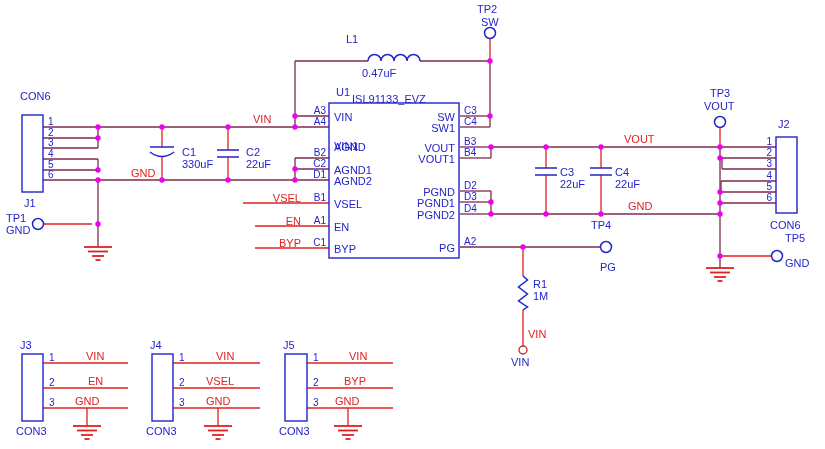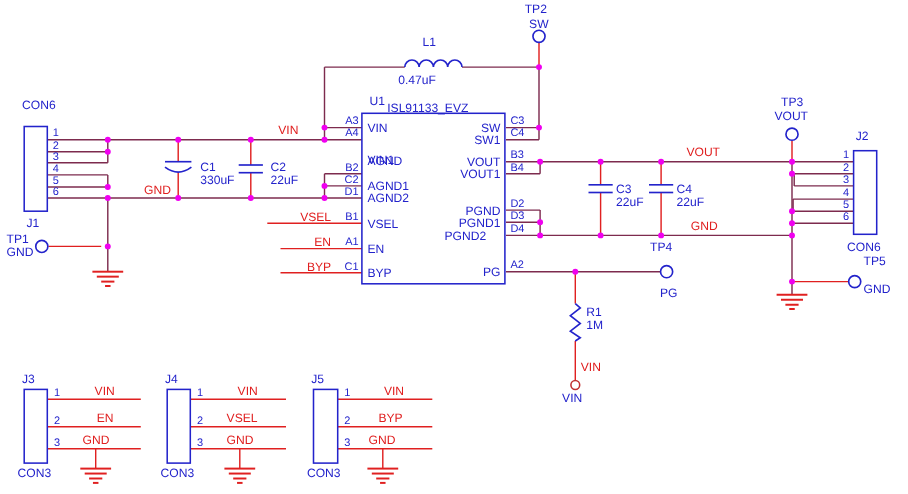--- a/index.html
+++ b/index.html
@@ -208,21 +208,21 @@
 <div class="lbl red" style="left:253px;top:113px">VIN</div>
 <div class="lbl red" style="left:131px;top:167px">GND</div>
 <div class="lbl red" style="left:624px;top:133px">VOUT</div>
 <div class="lbl red" style="left:628px;top:200px">GND</div>
 
 <div class="lbl blue" style="left:182px;top:146px">C1</div>
 <div class="lbl blue" style="left:182px;top:158px">330uF</div>
 <div class="lbl blue" style="left:246px;top:146px">C2</div>
 <div class="lbl blue" style="left:246px;top:158px">22uF</div>
 
-<div class="lbl blue" style="left:384px;top:33px">L1</div>
+<div class="lbl blue" style="left:346px;top:33px">L1</div>
 <div class="lbl blue" style="left:362px;top:67px">0.47uF</div>
 <div class="lbl blue" style="left:477px;top:3px">TP2</div>
 <div class="lbl blue" style="left:481px;top:16px">SW</div>
 
 <div class="lbl blue" style="left:336px;top:86px">U1</div>
 <div class="lbl blue" style="left:352px;top:93px">ISL91133_EVZ</div>
 
 <div class="lbl blue" style="left:334px;top:111px">VIN</div>
 <div class="lbl blue" style="left:334px;top:140px">VIN1</div>
 <div class="lbl blue" style="left:334px;top:141px">AGND</div>
@@ -231,21 +231,21 @@
 <div class="lbl blue" style="left:334px;top:198px">VSEL</div>
 <div class="lbl blue" style="left:334px;top:221px">EN</div>
 <div class="lbl blue" style="left:334px;top:243px">BYP</div>
 
 <div class="lbl blue ra" style="right:370px;top:111px">SW</div>
 <div class="lbl blue ra" style="right:370px;top:122px">SW1</div>
 <div class="lbl blue ra" style="right:370px;top:142px">VOUT</div>
 <div class="lbl blue ra" style="right:370px;top:153px">VOUT1</div>
 <div class="lbl blue ra" style="right:370px;top:186px">PGND</div>
 <div class="lbl blue ra" style="right:370px;top:197px">PGND1</div>
-<div class="lbl blue ra" style="right:383px;top:209px">PGND2</div>
+<div class="lbl blue ra" style="right:370px;top:209px">PGND2</div>
 <div class="lbl blue ra" style="right:370px;top:242px">PG</div>
 
 <div class="lbl blue sm ra" style="right:499px;top:105px">A3</div>
 <div class="lbl blue sm ra" style="right:499px;top:116px">A4</div>
 <div class="lbl blue sm ra" style="right:499px;top:147px">B2</div>
 <div class="lbl blue sm ra" style="right:499px;top:158px">C2</div>
 <div class="lbl blue sm ra" style="right:499px;top:169px">D1</div>
 <div class="lbl blue sm ra" style="right:499px;top:192px">B1</div>
 <div class="lbl blue sm ra" style="right:499px;top:215px">A1</div>
 <div class="lbl blue sm ra" style="right:499px;top:237px">C1</div>

